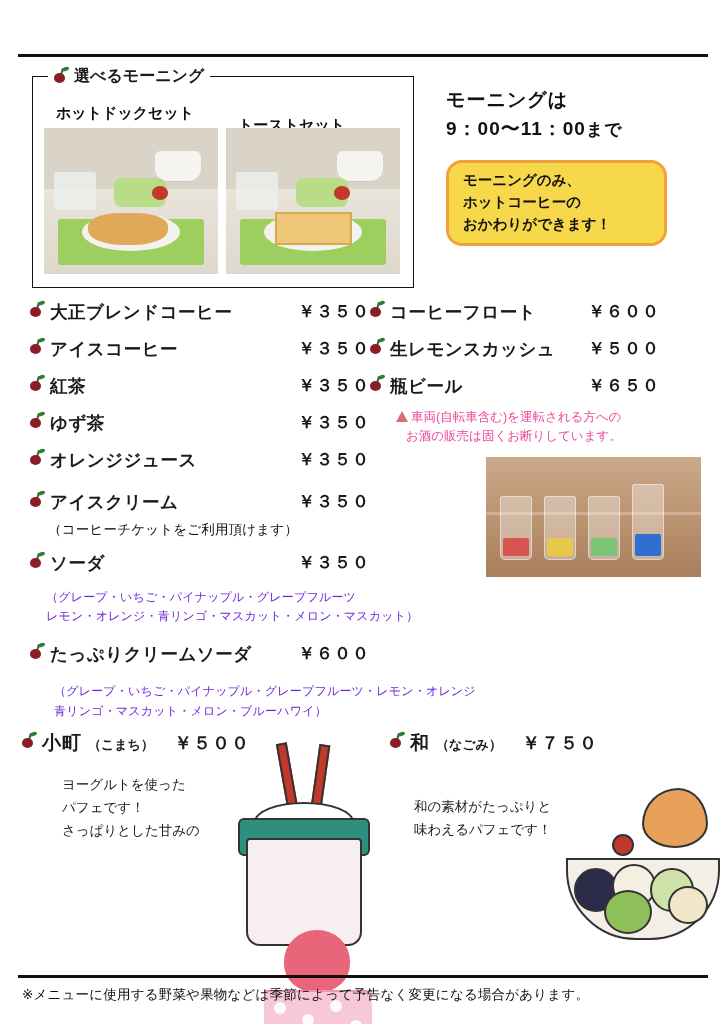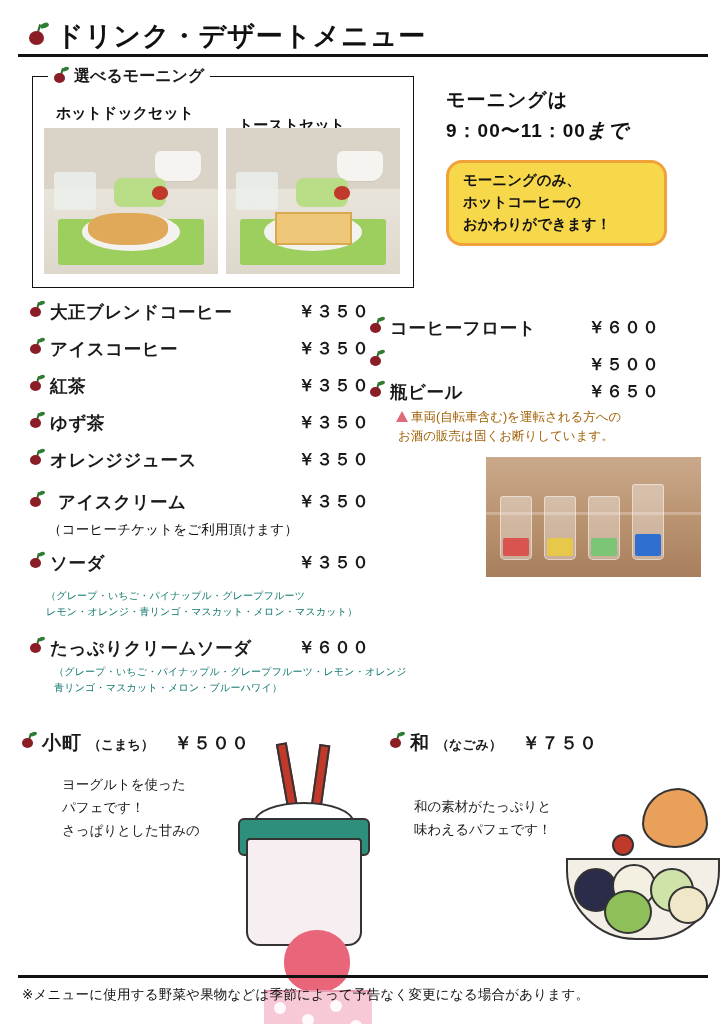--- a/index.html
+++ b/index.html
@@ -98,50 +98,50 @@
   .photo .toast{
     position:absolute;left:28%;bottom:20%;width:42%;height:20%;
     background:#eec878;border:2px solid #d8a94e;
   }
 
   
   .hours{
     position:absolute;left:446px;top:86px;width:260px;
     font-size:19px;font-weight:bold;line-height:1.5;letter-spacing:1px;color:#111;
   }
-  .hours .small{font-size:20px;font-style:italic;}
+  .hours .small{font-size:17px;}
   .refill{
     position:absolute;left:446px;top:160px;width:215px;height:80px;
     background:#f7d84a;border:3px solid #f0a13a;border-radius:16px;
     display:flex;align-items:center;
   }
   .refill-inner{
     padding:0 14px;font-size:14.5px;font-weight:bold;line-height:1.5;color:#111;
   }
 
   
   .menu-left{position:absolute;left:30px;top:300px;width:350px;}
-  .menu-right{position:absolute;left:370px;top:316px;width:330px;}
+  .menu-right{position:absolute;left:370px;top:300px;width:330px;}
   .mrow{
     display:flex;align-items:baseline;margin-bottom:13px;
   }
   .mrow .name{font-size:17.5px;font-weight:bold;letter-spacing:.5px;white-space:nowrap;}
   .mrow .price{
     font-size:17px;font-weight:bold;letter-spacing:1px;white-space:nowrap;
     position:absolute;
   }
   .mrow-wrap{position:relative;}
   .note{
     font-size:13.5px;color:#111;margin:-6px 0 12px 18px;letter-spacing:.2px;
   }
   .sub{
-    font-size:10px;color:#0f766e;margin:2px 0 0 16px;line-height:1.6;letter-spacing:.2px;
+    font-size:12px;color:#6d28d9;margin:2px 0 0 16px;line-height:1.6;letter-spacing:.2px;
   }
   .warn{
-    position:absolute;left:396px;top:408px;width:300px;color:#a16207;font-size:12.5px;
+    position:absolute;left:396px;top:408px;width:300px;color:#ec4899;font-size:12.5px;
     line-height:1.55;
   }
   .warn .tri{
     display:inline-block;width:0;height:0;border-left:6px solid transparent;
     border-right:6px solid transparent;border-bottom:11px solid #e06a7a;
     position:relative;top:1px;margin-right:3px;
   }
   
   .glass-photo{
     position:absolute;left:486px;top:457px;width:215px;height:120px;
@@ -218,28 +218,20 @@
   .footer-rule{position:absolute;left:18px;top:975px;width:690px;height:2.5px;background:#111;}
   .footer-note{
     position:absolute;left:22px;top:986px;font-size:13.5px;color:#111;letter-spacing:.2px;
   }
 </style>
 </head>
 <body>
 
 <div class="page">
 
-  <div class="header">
-    <span class="cherry">
-      <span class="stem"></span>
-        <span class="leaf"></span>
-        <span class="berry"></span>
-    </span>
-    <span class="title-text">ドリンク・デザートメニュー</span>
-  </div>
   <div class="header-rule"></div>
 
   <div class="morning-box"></div>
   <div class="morning-legend">
     <span class="cherry small">
       <span class="stem"></span>
         <span class="leaf"></span>
         <span class="berry"></span>
     </span>
     <span>選べるモーニング</span>
@@ -341,21 +333,21 @@
             <span class="stem"></span>
             <span class="leaf"></span>
             <span class="berry"></span>
           </span>
         <span class="name">オレンジジュース</span>
         <span class="price" style="left:268px;">￥３５０</span>
       </div>
     </div>
 
     <div class="mrow-wrap" style="margin-top:18px;">
-      <div class="mrow" style="gap:8px;">
+      <div class="mrow" style="">
         <span class="cherry small">
             <span class="stem"></span>
             <span class="leaf"></span>
             <span class="berry"></span>
           </span>
         <span class="name">アイスクリーム</span>
         <span class="price" style="left:268px;">￥３５０</span>
       </div>
       <div class="note">（コーヒーチケットをご利用頂けます）</div>
     </div>
@@ -370,21 +362,21 @@
         <span class="name">ソーダ</span>
         <span class="price" style="left:268px;">￥３５０</span>
       </div>
       <div class="sub" style="width:560px;">
         <div>（グレープ・いちご・パイナップル・グレープフルーツ</div>
         <div>レモン・オレンジ・青リンゴ・マスカット・メロン・マスカット）</div>
       </div>
     </div>
 
     <div class="mrow-wrap" style="margin-top:16px;">
-      <div class="mrow" style="margin-bottom:4px;">
+      <div class="mrow" style="margin-bottom:16px;">
         <span class="cherry small">
             <span class="stem"></span>
             <span class="leaf"></span>
             <span class="berry"></span>
           </span>
         <span class="name">たっぷりクリームソーダ</span>
         <span class="price" style="left:268px;">￥６００</span>
       </div>
       <div class="sub" style="width:600px;margin-left:24px;">
         <div>（グレープ・いちご・パイナップル・グレープフルーツ・レモン・オレンジ</div>
@@ -406,39 +398,40 @@
         <span class="price" style="left:218px;">￥６００</span>
       </div>
     </div>
     <div class="mrow-wrap">
       <div class="mrow">
         <span class="cherry small">
             <span class="stem"></span>
             <span class="leaf"></span>
             <span class="berry"></span>
           </span>
+        <span class="name">生レモンスカッシュ</span>
         <span class="price" style="left:218px;">￥５００</span>
       </div>
     </div>
     <div class="mrow-wrap">
       <div class="mrow">
         <span class="cherry small">
             <span class="stem"></span>
             <span class="leaf"></span>
             <span class="berry"></span>
           </span>
         <span class="name">瓶ビール</span>
         <span class="price" style="left:218px;">￥６５０</span>
       </div>
     </div>
   </div>
 
   <div class="warn">
     <div><span class="tri"></span><span>車両(自転車含む)を運転される方への</span></div>
-    <div style="margin-left:2px;">お酒の販売は固くお断りしています。</div>
+    <div style="margin-left:10px;">お酒の販売は固くお断りしています。</div>
   </div>
 
   <div class="glass-photo">
     <div class="shelf"></div>
     <div class="gl gl1">
         <i></i>
       </div>
     <div class="gl gl2">
         <i></i>
       </div>

